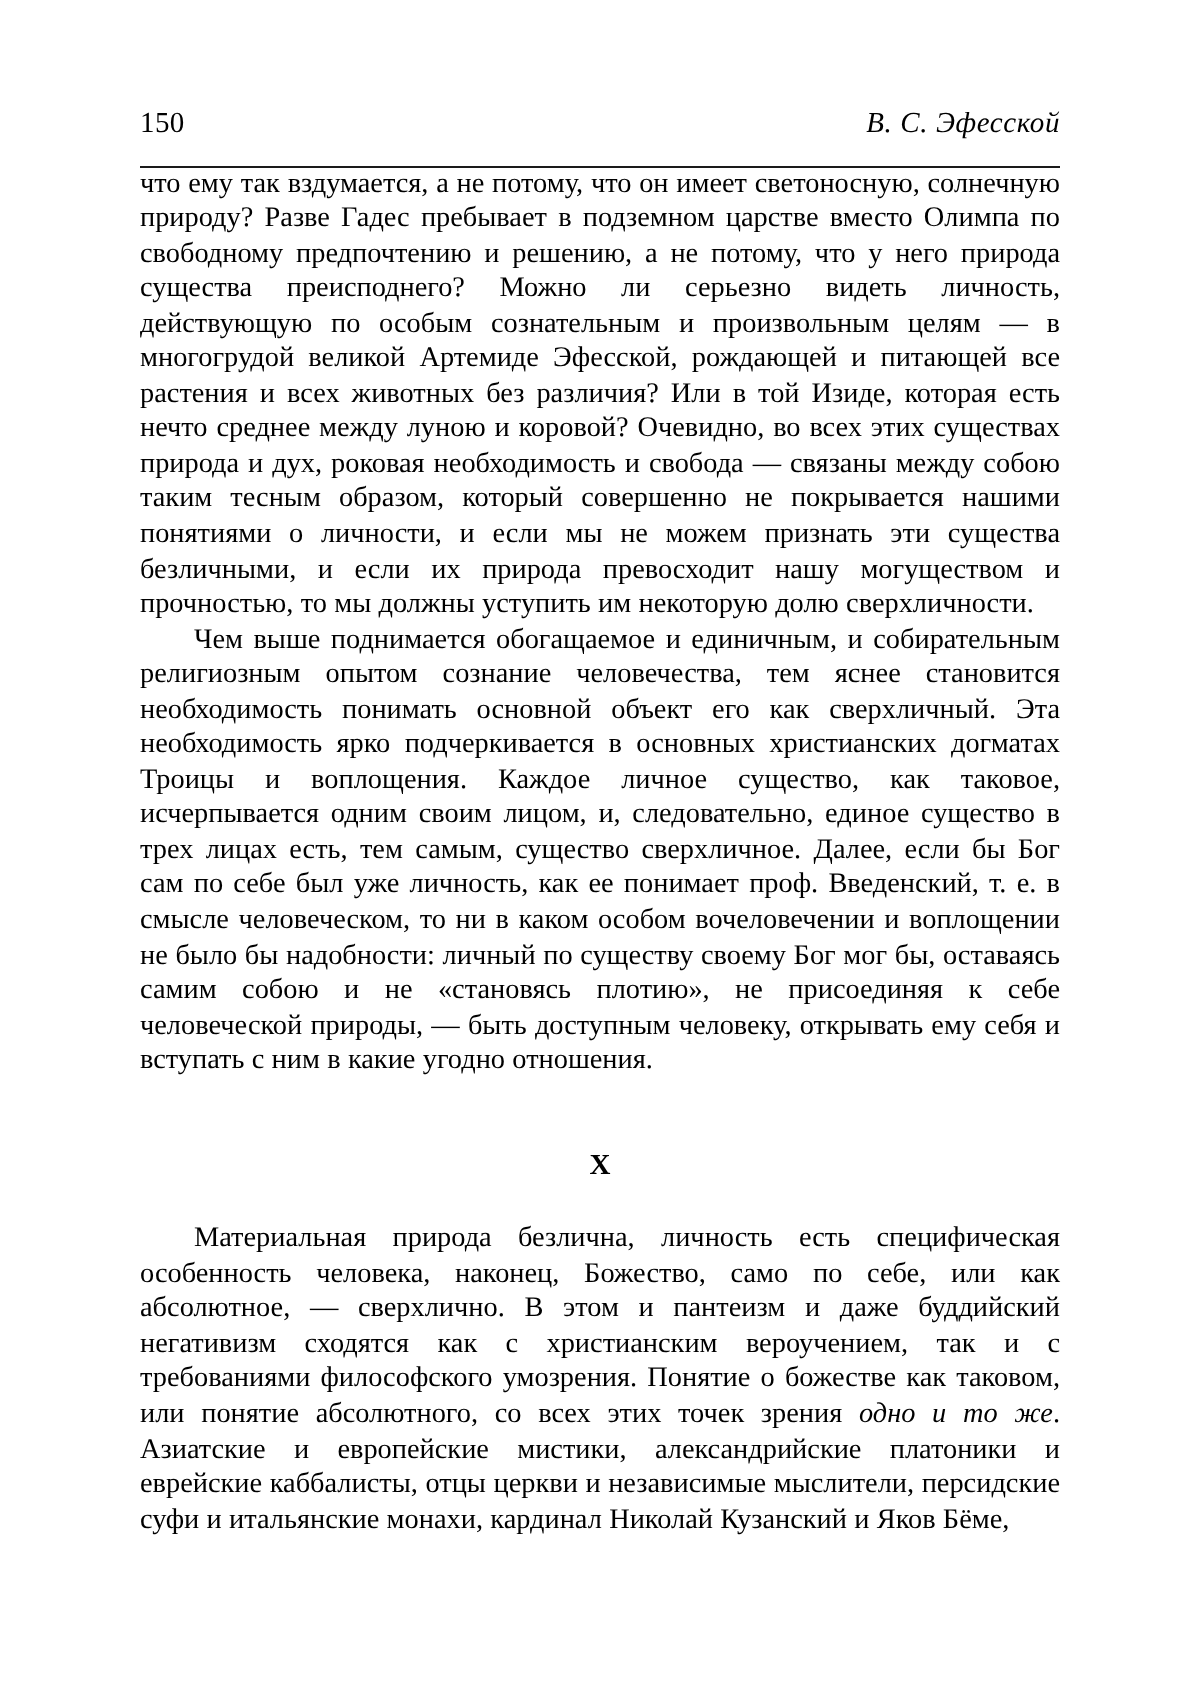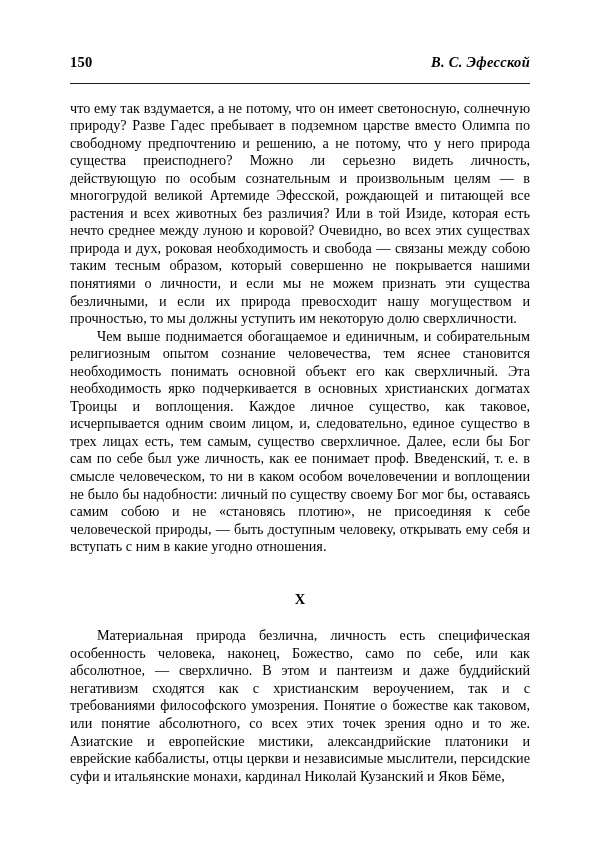--- a/index.html
+++ b/index.html
@@ -33,56 +33,55 @@
   }
 
   
   .running-head {
     display: flex;
     align-items: flex-end;
     justify-content: space-between;
     width: 100%;
     padding-bottom: 13px;
     border-bottom: 1.1px solid #1a1a1a;
-    font-weight: bold;
   }
   .folio {
     font-size: 14.5px;
     line-height: 1;
     letter-spacing: 0.2px;
   }
   .running-title {
     font-style: italic;
     font-size: 14.5px;
     line-height: 1;
     letter-spacing: 0.3px;
   }
 
   
   .text-block {
-    margin-top: 16px;
   }
   p.para {
     margin: 0;
     font-size: 14.2px;
     line-height: 17.55px;
     text-align: justify;
     text-justify: inter-word;
     text-indent: 27px;
     hyphens: manual;
     word-spacing: 0.1px;
   }
   p.para.no-indent {
     text-indent: 0;
   }
   p.para + p.para {
     margin-top: 0;
   }
 
   .em-italic {
+    font-style: italic;
   }
 
   
   .section-number {
     margin: 0;
     padding: 0;
     text-align: center;
     font-weight: bold;
     font-size: 14.5px;
     line-height: 1;

